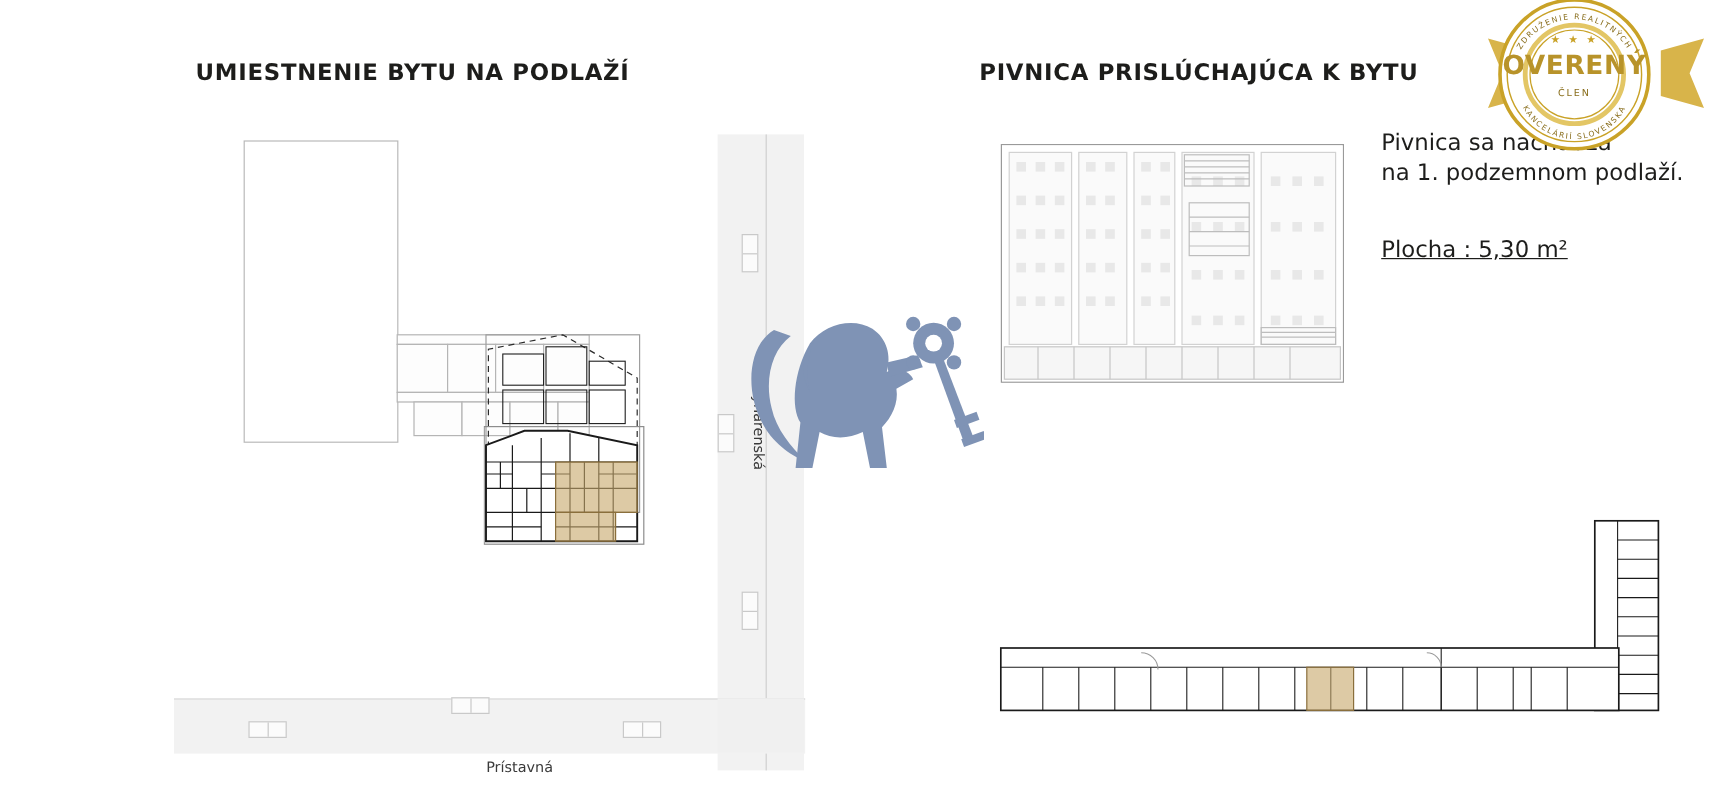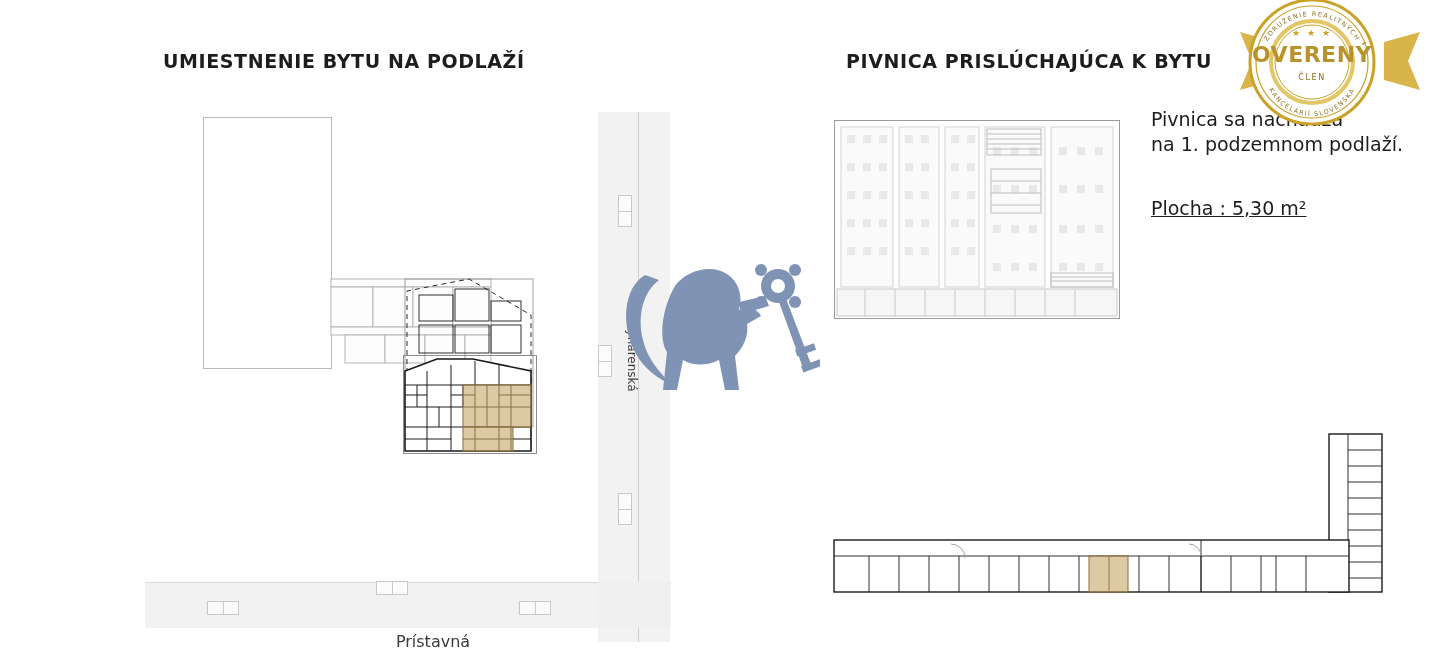--- a/index.html
+++ b/index.html
@@ -19,21 +19,21 @@
   
   .heading {
     position: absolute;
     font-size: 19px;
     font-weight: bold;
     letter-spacing: 0.6px;
     color: #1d1d1b;
     white-space: nowrap;
   }
   #heading-left  { left: 163px; top: 50px; }
-  #heading-right { left: 846px; top: 50px; }
+  #heading-right { left: 816px; top: 50px; }
 
   
   #left-panel {
     position: absolute;
     left: 145px;
     top: 95px;
     width: 680px;
     height: 560px;
   }
 
@@ -101,21 +101,21 @@
     transform: rotate(90deg);
     transform-origin: left top;
     white-space: nowrap;
   }
   #street-bottom-label {
     position: absolute;
     left: 228px;
     top: 537px;
     width: 120px;
     text-align: center;
-    font-size: 16px;
+    font-size: 12px;
     color: #3a3a3a;
   }
 
   
   #building-plan { position: absolute; left: 258px; top: 180px; }
   .highlight-unit {
     fill: #c8a96e;
     fill-opacity: 0.62;
     stroke: #8a6f3c;
     stroke-width: 1;

